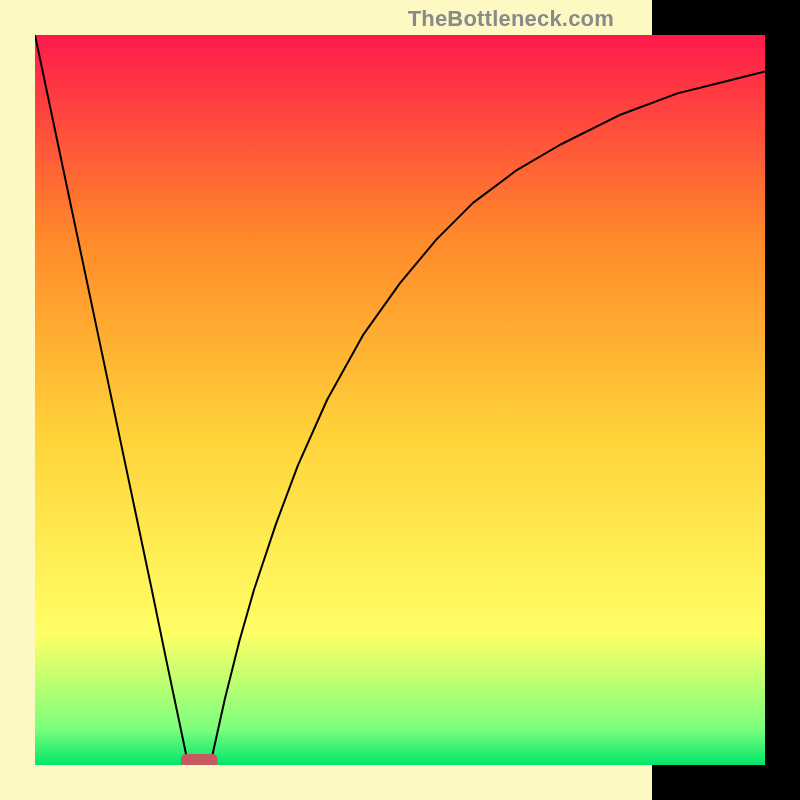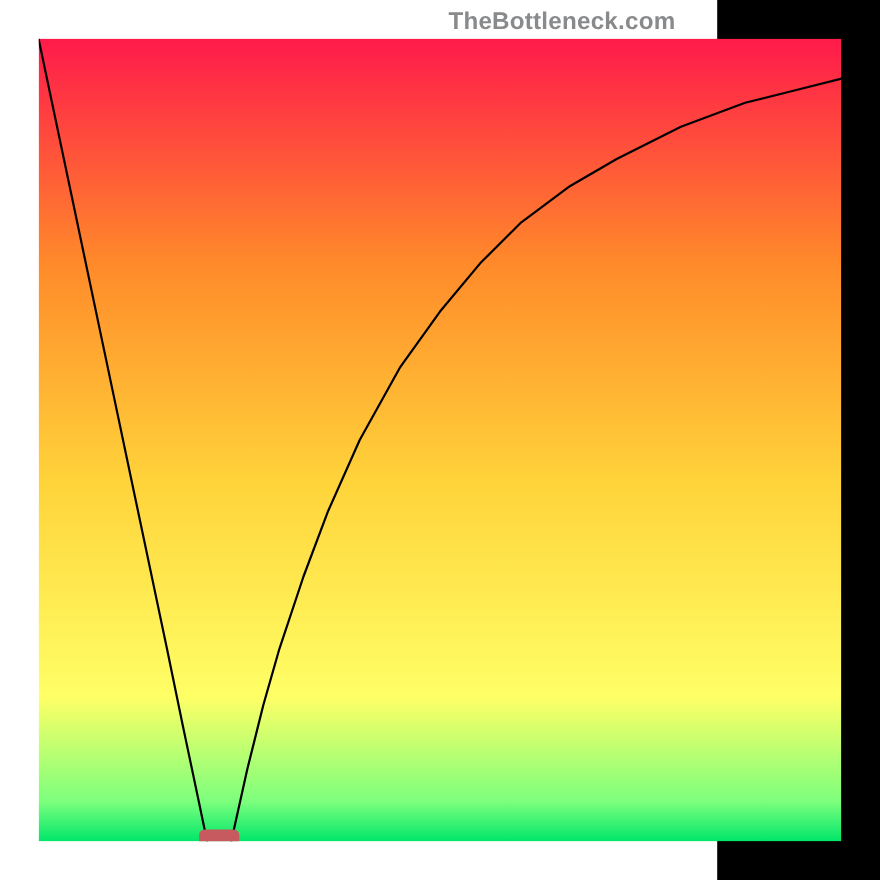--- a/index.html
+++ b/index.html
@@ -8,21 +8,21 @@
     width: 800px;
     height: 800px;
     overflow: hidden;
     background: #000;
     font-family: Arial, Helvetica, sans-serif;
   }
   .frame {
     position: relative;
     width: 652px;
     height: 800px;
-    background: #ffffff;
+    background: #fef9c3;
   }
   .plot {
     position: absolute;
     left: 35px;
     top: 35px;
     width: 730px;
     height: 730px;
     overflow: hidden;
   }
   .watermark {

